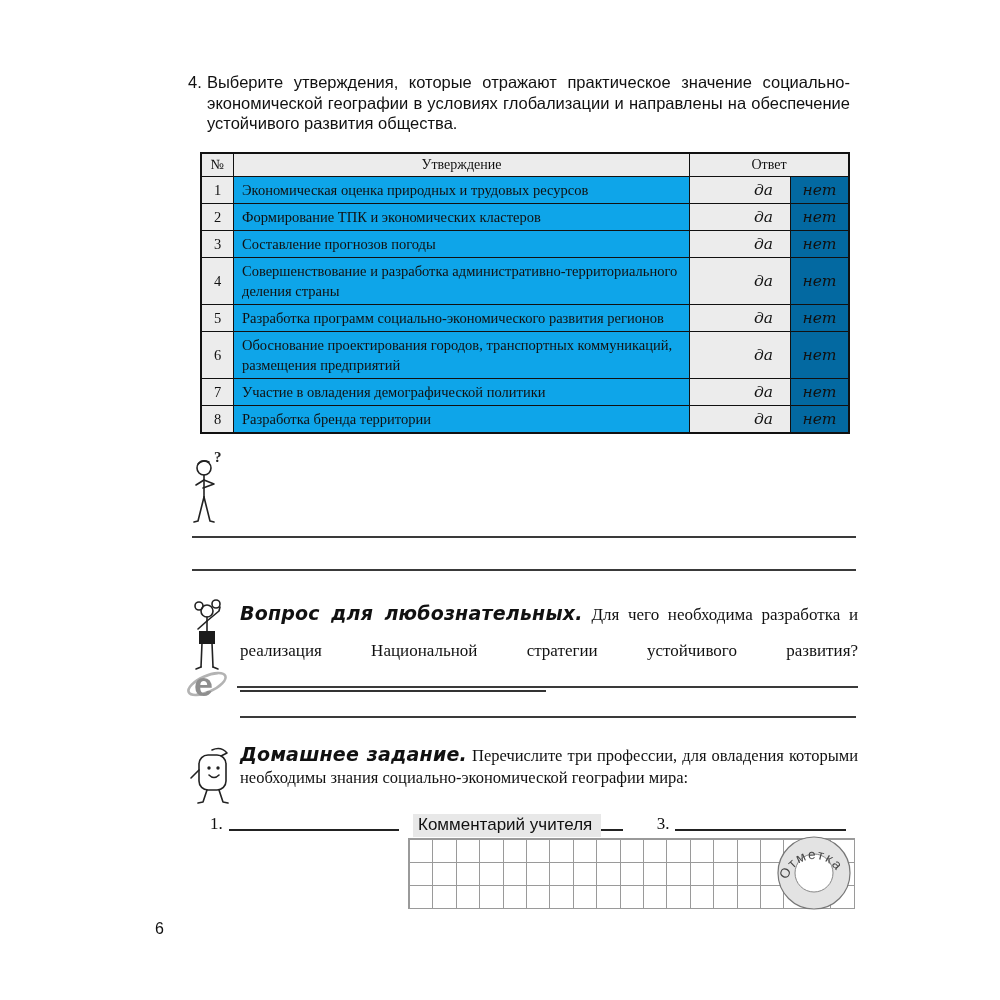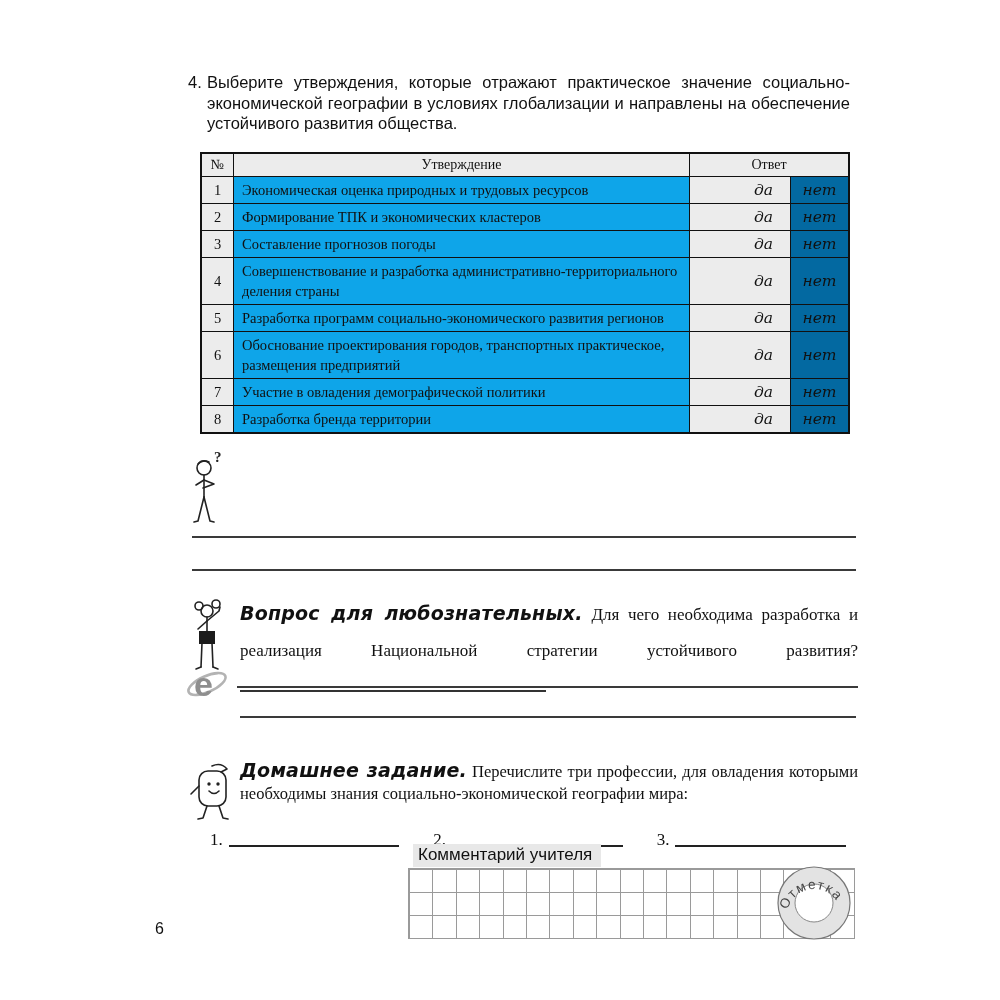--- a/index.html
+++ b/index.html
@@ -33,28 +33,28 @@
             font-size:19px;letter-spacing:.2px;}
   .fill-line{display:inline-block;height:2px;background:#333;vertical-align:baseline;}
   .rule{position:absolute;height:0;border-bottom:2px solid #3a3a3a;}
 
   #sec-reflect{top:445px;height:140px;}
   #sec-reflect .sec-body{line-height:34px;margin-top:3px;}
   #sec-curious{top:593px;height:140px;}
   #sec-curious .sec-body{line-height:36px;margin-top:2px;}
   .ie-row{position:absolute;left:-3px;top:72px;right:0;display:flex;align-items:center;}
   .ie-row .rule-flex{flex:1;border-bottom:2px solid #3a3a3a;margin-left:8px;margin-top:2px;}
-  #sec-homework{top:756px;height:100px;}
+  #sec-homework{top:740px;height:100px;}
   #sec-homework .sec-body{line-height:21.5px;margin-top:4px;font-size:16.5px;}
   .hw-items{position:absolute;left:22px;right:12px;top:74px;display:flex;gap:34px;}
   .hw-item{flex:1;display:flex;font-size:17px;}
   .hw-line{flex:1;border-bottom:2.5px solid #222;margin-left:6px;margin-bottom:3px;}
 
   
-  .comment-area{position:absolute;left:408px;top:844px;width:447px;}
+  .comment-area{position:absolute;left:408px;top:814px;width:447px;}
   .comment-label{display:inline-block;margin-left:5px;background:#e8e8e8;
                  font-family:"Liberation Sans",sans-serif;font-size:17px;padding:1px 9px 2px 5px;}
   .comment-grid{margin-top:1px;width:445px;height:69px;border:1px solid #9a9a9a;
      background-image:
        repeating-linear-gradient(to right,#9a9a9a 0,#9a9a9a 1px,transparent 1px,transparent 23.4px),
        repeating-linear-gradient(to bottom,#9a9a9a 0,#9a9a9a 1px,transparent 1px,transparent 23px);}
   .stamp{position:absolute;left:366px;top:19px;width:80px;height:80px;}
 
   .page-num{position:absolute;left:155px;top:920px;font-family:"Liberation Sans",sans-serif;
             font-size:16px;}
@@ -102,21 +102,21 @@
       <td class="c-no">нет</td>
     </tr>
     <tr>
       <td class="c-num">5</td>
       <td class="c-st">Разработка программ социально-экономического развития регионов</td>
       <td class="c-yes">да</td>
       <td class="c-no">нет</td>
     </tr>
     <tr>
       <td class="c-num">6</td>
-      <td class="c-st">Обоснование проектирования городов, транспортных практическое, размещения предприятий</td>
+      <td class="c-st">Обоснование проектирования городов, транспортных коммуникаций, размещения предприятий</td>
       <td class="c-yes">да</td>
       <td class="c-no">нет</td>
     </tr>
     <tr>
       <td class="c-num">7</td>
       <td class="c-st">Участие в овладения демографической политики</td>
       <td class="c-yes">да</td>
       <td class="c-no">нет</td>
     </tr>
     <tr>

